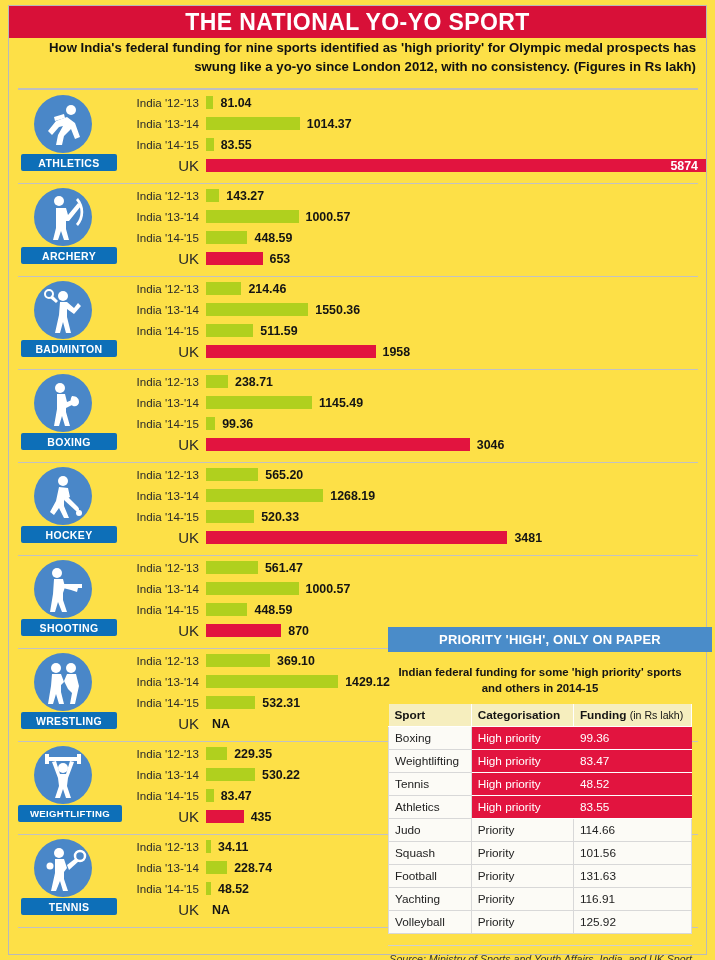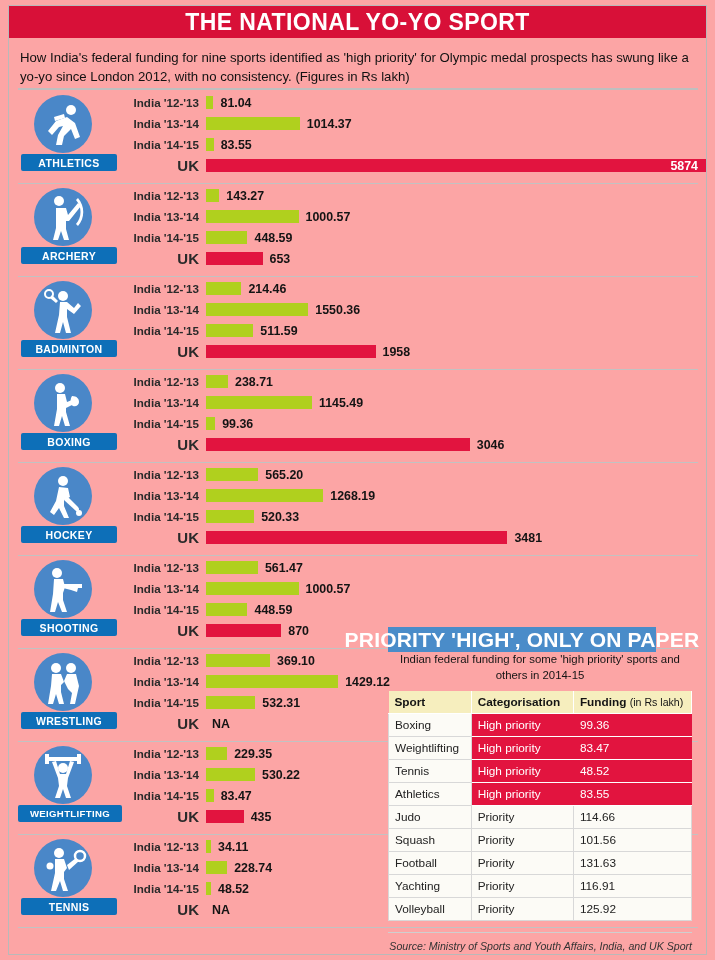--- a/index.html
+++ b/index.html
@@ -2,34 +2,34 @@
 <html><head>
 <meta charset="utf-8">
 <style>
   html,body{margin:0;padding:0;background:#ffffff;}
   body{
     width:715px;height:960px;overflow:hidden;
     font-family:"Liberation Sans", sans-serif;
     color:#1b1b1b;
     -webkit-font-smoothing:antialiased;
   }
-  #page{position:relative;width:715px;height:960px;background:#fca5a5;box-sizing:border-box;}
+  #page{position:relative;width:715px;height:960px;background:#fde047;box-sizing:border-box;}
   .frame{position:absolute;left:8px;top:5px;width:699px;height:950px;border:1px solid #b9b9b9;box-sizing:border-box;}
 
   
   .hdr-bar{position:absolute;left:9px;top:6px;width:697px;height:32px;background:#d81038;}
   .hdr-title{
     position:absolute;left:0;top:0;width:697px;height:32px;
     display:flex;align-items:center;justify-content:center;
     color:#fff;font-size:23px;font-weight:bold;letter-spacing:.4px;
     font-family:"Liberation Sans", sans-serif;
   }
   .subhead{
-    position:absolute;left:20px;top:49px;width:676px;
-    text-align:left;font-size:13.2px;font-weight:normal;line-height:1.42;color:#111;
+    position:absolute;left:20px;top:39px;width:676px;
+    text-align:right;font-size:13.2px;font-weight:bold;line-height:1.42;color:#111;
   }
   .hdr-rule{position:absolute;left:18px;top:88px;width:680px;height:2px;background:#bfbfbf;}
 
   
   .sport{position:absolute;left:18px;width:680px;}
   .sport .rule{position:absolute;left:0;bottom:0;width:680px;height:1.5px;background:#c2c2c2;}
 
   .ico-wrap{position:absolute;left:16px;top:3px;width:62px;height:60px;}
   .ico-circle{
     width:58px;height:58px;border-radius:50%;
@@ -44,46 +44,46 @@
     color:#fff;font-size:10.5px;font-weight:bold;letter-spacing:.35px;
     white-space:nowrap;
   }
   .sport-tag.wide{width:104px;left:0;font-size:9.6px;}
 
   .rows{position:absolute;left:102px;top:0;width:578px;}
   .row{position:relative;height:21px;}
   .row .lbl{
     position:absolute;left:0;top:0;width:79px;height:21px;
     display:flex;align-items:center;justify-content:flex-end;
-    font-size:11.6px;color:#2a2a2a;white-space:nowrap;font-weight:bold;
+    font-size:11.6px;color:#2a2a2a;white-space:nowrap;
   }
   .row .barwrap{position:absolute;left:86px;top:0;height:21px;display:flex;align-items:center;}
   .bar{height:13px;display:block;}
   .bar.green{background:#b0d01e;}
   .bar.red{background:#e2143f;}
   .row .val{
     font-size:12.4px;font-weight:bold;color:#141414;margin-left:7px;white-space:nowrap;
   }
   .row .val.inside{
     position:absolute;right:8px;top:50%;transform:translateY(-50%);
     color:#fff;margin-left:0;
   }
   .row .val.na{margin-left:6px;}
   .row.uk .lbl{font-size:15px;}
 
   
   .panel{position:absolute;left:388px;top:627px;width:310px;}
   .panel-title{
-    width:268px;height:25px;background:#4a8cc9;
+    width:324px;height:25px;background:#4a8cc9;
     display:flex;align-items:center;justify-content:center;
-    color:#fff;font-size:21px;font-weight:bold;letter-spacing:.2px;white-space:nowrap;
+    color:#fff;font-size:13px;font-weight:bold;letter-spacing:.2px;white-space:nowrap;
   }
   .panel-sub{
-    width:304px;margin-top:0;text-align:center;
-    font-size:11.4px;font-weight:normal;line-height:1.36;color:#141414;
+    width:304px;margin-top:13px;text-align:center;
+    font-size:11.4px;font-weight:bold;line-height:1.36;color:#141414;
   }
   table.ptab{
     margin-top:8px;border-collapse:collapse;width:304px;
     font-size:11.8px;
   }
   table.ptab th{
     background:#f6eebe;color:#141414;font-weight:bold;text-align:left;
     padding:4px 6px;border-right:1px solid #ffffff;border-bottom:1px solid #ffffff;
     white-space:nowrap;
   }

